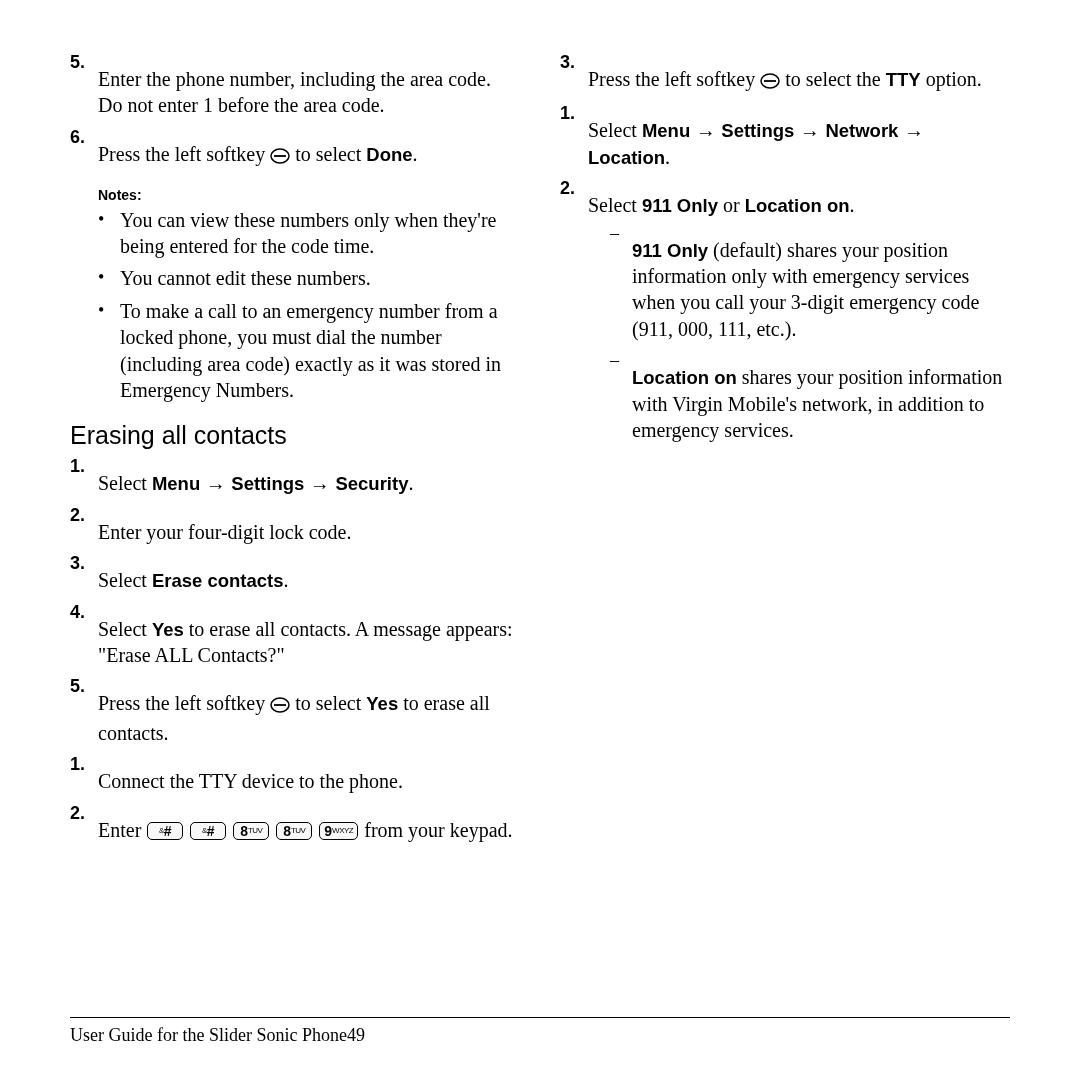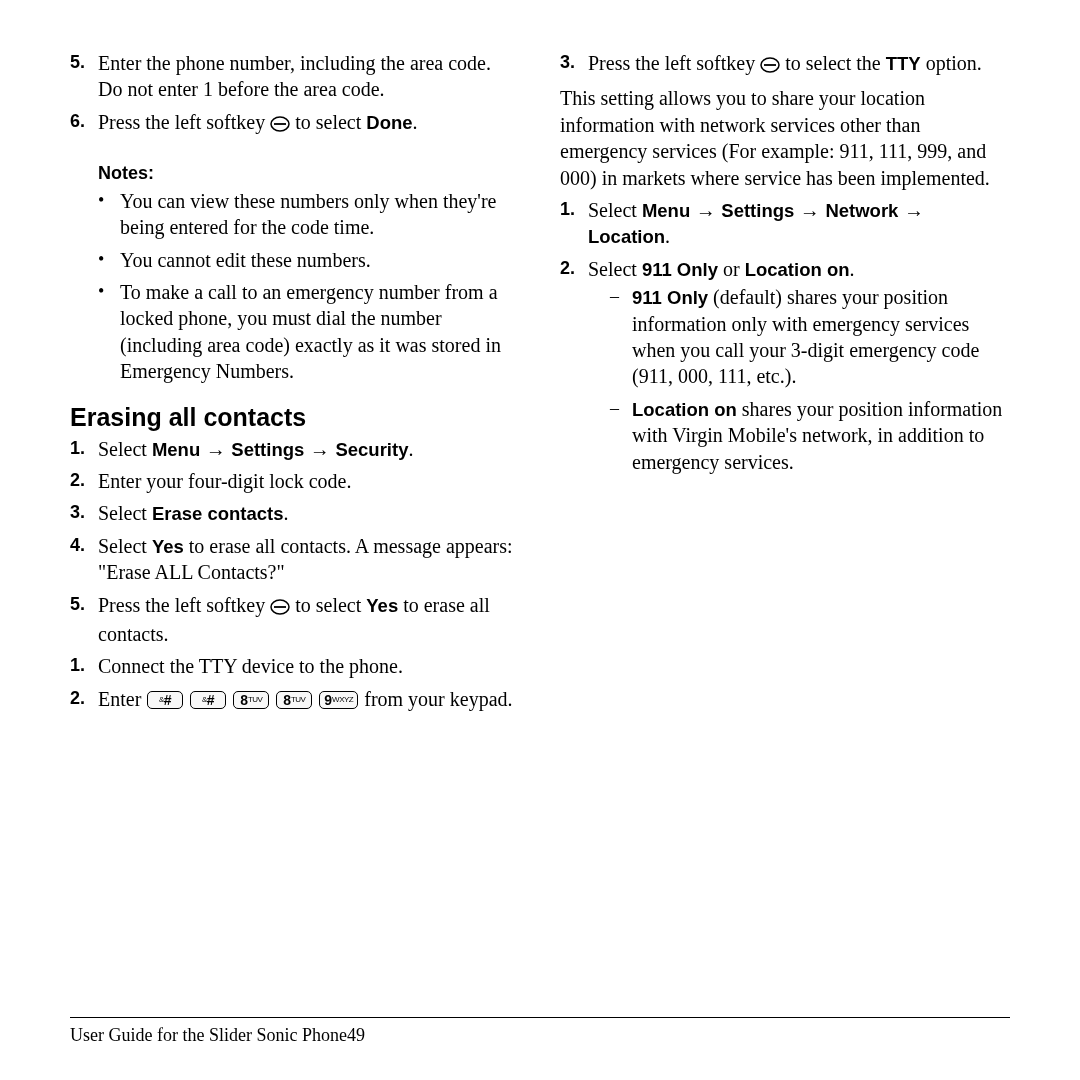--- a/index.html
+++ b/index.html
@@ -38,31 +38,32 @@
   }
   ol.numbered > li .num {
     flex: 0 0 28px;
     font-family: Arial, Helvetica, sans-serif;
     font-weight: bold;
     font-size: 18px;
     padding-top: 1px;
   }
   ol.numbered > li .txt {
     flex: 1;
+    margin-top: 16px;
   }
   .bold {
     font-family: Arial, Helvetica, sans-serif;
     font-weight: bold;
     font-size: 18.5px;
   }
   .notes-label {
     font-family: Arial, Helvetica, sans-serif;
     font-weight: bold;
-    font-size: 18px;
-    margin: 24px 0 2px 28px;
+    font-size: 14px;
+    margin: 16px 0 2px 28px;
   }
   ul.bullets {
     list-style: none;
     padding: 0;
     margin: 0 0 0 28px;
   }
   ul.bullets > li {
     display: flex;
     margin: 2px 0 6px 0;
   }
@@ -84,21 +85,21 @@
     margin: 2px 0 6px 0;
   }
   ul.dashes > li .mark {
     flex: 0 0 22px;
     font-size: 18px;
     padding-top: 1px;
   }
   ul.dashes > li .txt { flex: 1; }
   h2.section {
     font-family: Arial, Helvetica, sans-serif;
-    font-weight: bold;
+    font-weight: normal;
     font-size: 25px;
     margin: 16px 0 2px 0;
   }
   h1.big {
     font-family: Arial, Helvetica, sans-serif;
     font-weight: bold;
     font-size: 30px;
     margin: 14px 0 4px 0;
   }
   p.para {
@@ -243,21 +244,20 @@
             <span>Press the left softkey </span>
             <span class="softkey-icon"><svg width="20" height="16" viewBox="0 0 20 16">
                   <ellipse cx="10" cy="8" rx="9" ry="7" fill="none" stroke="#000" stroke-width="1.5"></ellipse>
                   <line x1="4" y1="8" x2="16" y2="8" stroke="#000" stroke-width="1.8"></line>
                 </svg></span>
             <span> to select the </span><span class="bold">TTY</span><span> option.</span>
           </span>
         </li>
       </ol>
 
-      <p class="para">This setting allows you to share your location information with network services other than emergency services (For example: 911, 111, 999, and 000) in markets where service has been implemented.</p>
 
       <ol class="numbered">
         <li>
             <span class="num">1.</span>
           <span class="txt">
             <span>Select </span><span class="bold">Menu</span><span class="arrow"> → </span><span class="bold">Settings</span><span class="arrow"> → </span><span class="bold">Network</span><span class="arrow"> → </span><span class="bold">Location</span><span>.</span>
           </span>
         </li>
         <li>
             <span class="num">2.</span>

